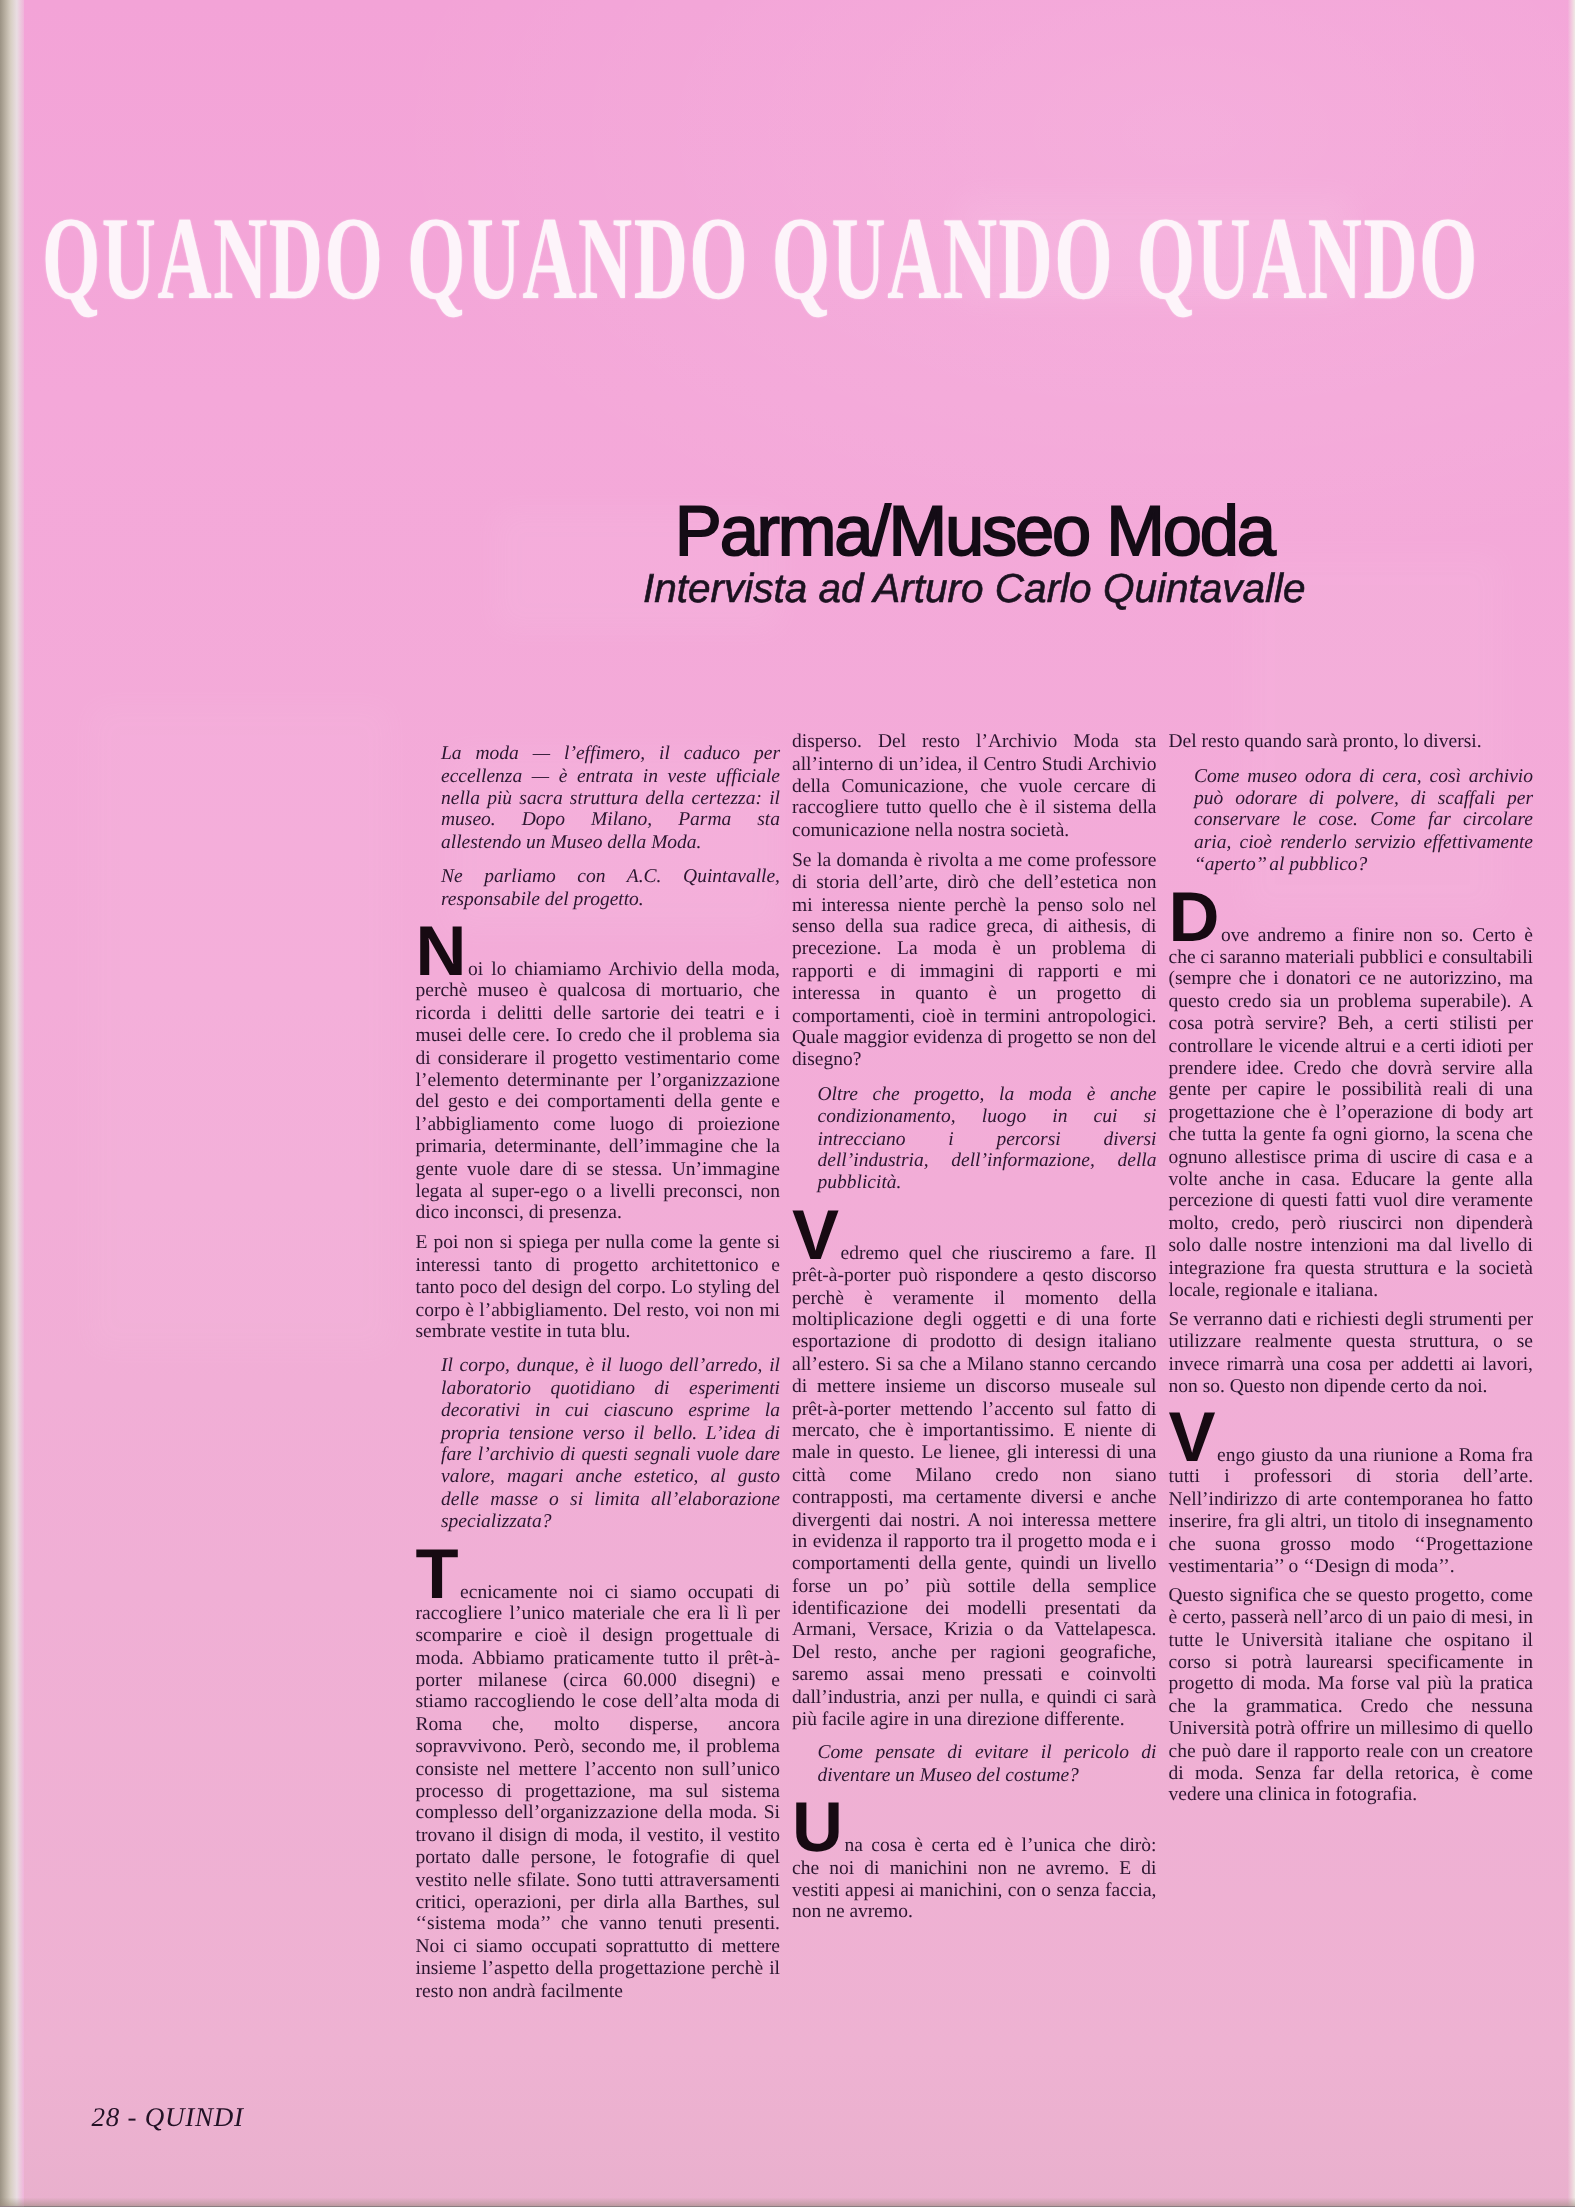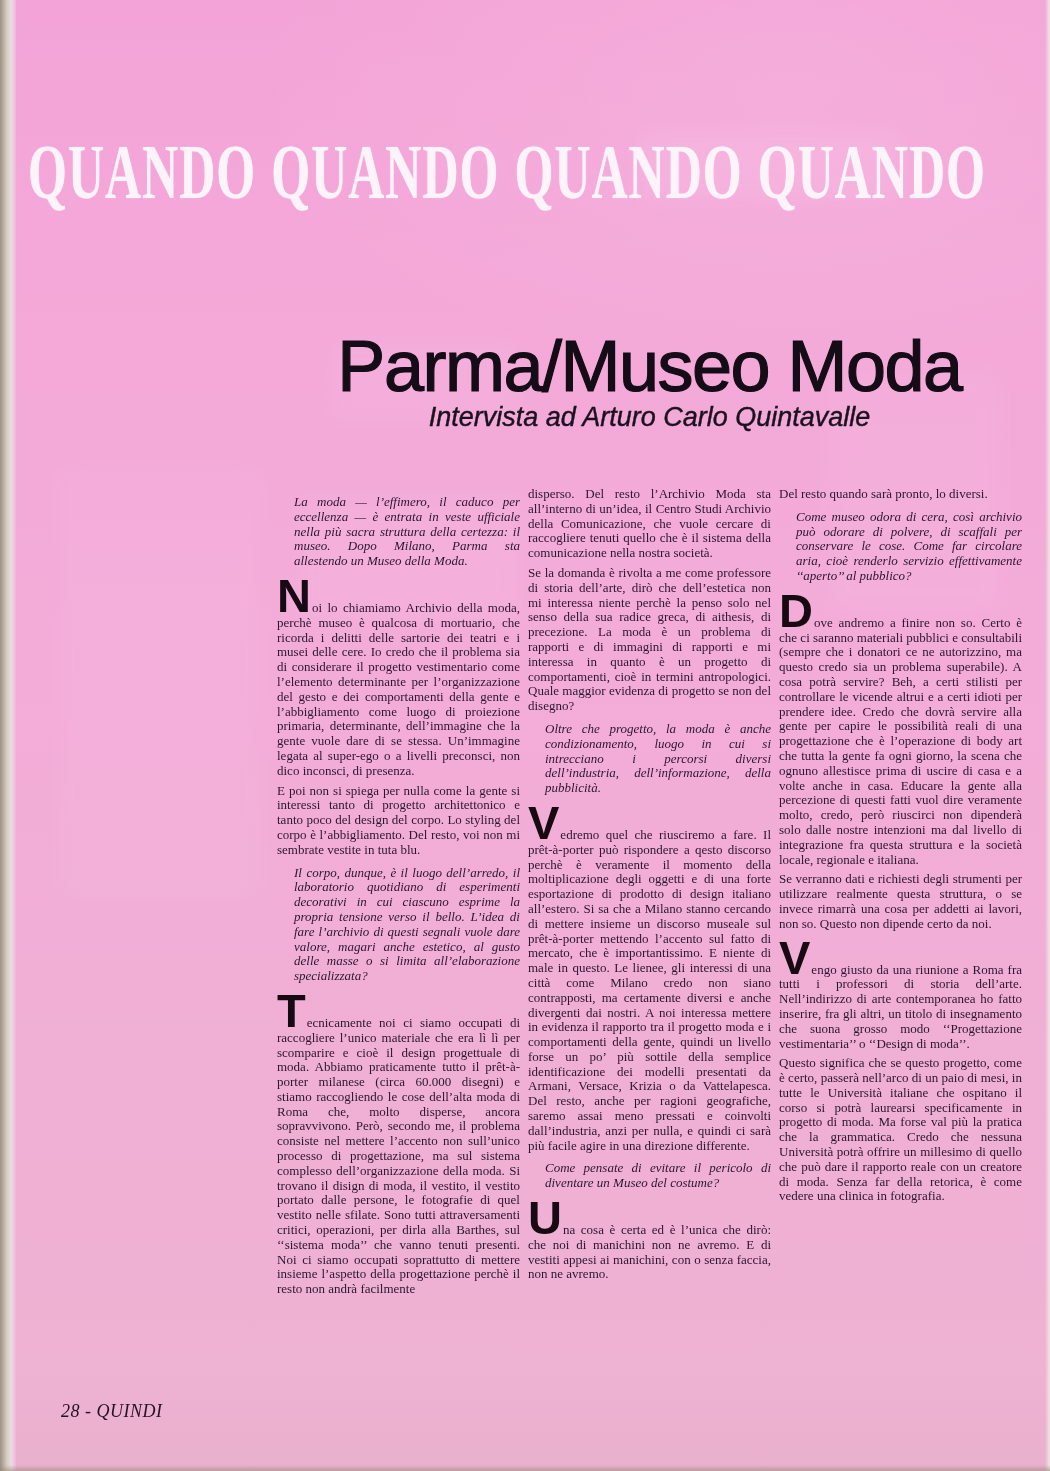--- a/index.html
+++ b/index.html
@@ -31,21 +31,21 @@
   .masthead{position:absolute;left:28px;top:150px;width:958px;
     display:flex;justify-content:space-between;align-items:center;height:72px;}
   .masthead .word{
     font-family:"Liberation Serif", serif;font-weight:bold;font-size:50px;
     color:#fdf4fa;line-height:1;display:inline-block;
     transform:scaleY(1.58);transform-origin:center bottom;
     letter-spacing:1px;text-shadow:0 0 1px rgba(255,255,255,.6);}
 
   
   .headline{position:absolute;left:277px;top:330px;width:745px;text-align:center;}
-  .title{font-family:"Liberation Sans", sans-serif;font-weight:400;font-size:72px;
+  .title{font-family:"Liberation Sans", sans-serif;font-weight:400;font-size:47px;
     letter-spacing:-1.5px;color:#140c16;line-height:1;
     -webkit-text-stroke:1.2px #140c16;}
   .subtitle{font-family:"Liberation Sans", sans-serif;font-style:italic;font-size:27px;
     color:#1b1220;letter-spacing:0;
     -webkit-text-stroke:0.4px #1b1220;}
 
   
   .cols{position:absolute;left:277px;top:487px;width:745px;display:flex;gap:8px;}
   .col{width:243px;flex:0 0 243px;color:#2b1630;}
   .col p{margin:0 0 5px 0;font-size:13px;line-height:14.8px;text-align:justify;}
@@ -82,28 +82,29 @@
 
   <div class="headline">
     <div class="title">Parma/Museo Moda</div>
     <div class="subtitle">Intervista ad Arturo Carlo Quintavalle</div>
   </div>
 
   <div class="cols">
 
     <div class="col">
       <p class="q">La moda — l’effimero, il caduco per eccellenza — è entrata in veste ufficiale nella più sacra struttura della certezza: il museo. Dopo Milano, Parma sta allestendo un Museo della Moda.</p>
+      <p class="q">Ne parliamo con A.C. Quintavalle, responsabile del progetto.</p>
       <p class="cap-p"><span class="initial">N</span><span>oi lo chiamiamo Archivio della moda, perchè museo è qualcosa di mortuario, che ricorda i delitti delle sartorie dei teatri e i musei delle cere. Io credo che il problema sia di considerare il progetto vestimentario come l’elemento determinante per l’organizzazione del gesto e dei comportamenti della gente e l’abbigliamento come luogo di proiezione primaria, determinante, dell’immagine che la gente vuole dare di se stessa. Un’immagine legata al super-ego o a livelli preconsci, non dico inconsci, di presenza.</span></p>
       <p>E poi non si spiega per nulla come la gente si interessi tanto di progetto architettonico e tanto poco del design del corpo. Lo styling del corpo è l’abbigliamento. Del resto, voi non mi sembrate vestite in tuta blu.</p>
       <p class="q">Il corpo, dunque, è il luogo dell’arredo, il laboratorio quotidiano di esperimenti decorativi in cui ciascuno esprime la propria tensione verso il bello. L’idea di fare l’archivio di questi segnali vuole dare valore, magari anche estetico, al gusto delle masse o si limita all’elaborazione specializzata?</p>
       <p class="cap-p"><span class="initial">T</span><span>ecnicamente noi ci siamo occupati di raccogliere l’unico materiale che era lì lì per scomparire e cioè il design progettuale di moda. Abbiamo praticamente tutto il prêt-à-porter milanese (circa 60.000 disegni) e stiamo raccogliendo le cose dell’alta moda di Roma che, molto disperse, ancora sopravvivono. Però, secondo me, il problema consiste nel mettere l’accento non sull’unico processo di progettazione, ma sul sistema complesso dell’organizzazione della moda. Si trovano il disign di moda, il vestito, il vestito portato dalle persone, le fotografie di quel vestito nelle sfilate. Sono tutti attraversamenti critici, operazioni, per dirla alla Barthes, sul ‘‘sistema moda’’ che vanno tenuti presenti. Noi ci siamo occupati soprattutto di mettere insieme l’aspetto della progettazione perchè il resto non andrà facilmente</span></p>
     </div>
 
     <div class="col">
-      <p>disperso. Del resto l’Archivio Moda sta all’interno di un’idea, il Centro Studi Archivio della Comunicazione, che vuole cercare di raccogliere tenuti quello che è il sistema della comunicazione nella nostra società.</p>
+      <p>disperso. Del resto l’Archivio Moda sta all’interno di un’idea, il Centro Studi Archivio della Comunicazione, che vuole cercare di raccogliere tutto quello che è il sistema della comunicazione nella nostra società.</p>
       <p>Se la domanda è rivolta a me come professore di storia dell’arte, dirò che dell’estetica non mi interessa niente perchè la penso solo nel senso della sua radice greca, di aithesis, di precezione. La moda è un problema di rapporti e di immagini di rapporti e mi interessa in quanto è un progetto di comportamenti, cioè in termini antropologici. Quale maggior evidenza di progetto se non del disegno?</p>
       <p class="q">Oltre che progetto, la moda è anche condizionamento, luogo in cui si intrecciano i percorsi diversi dell’industria, dell’informazione, della pubblicità.</p>
       <p class="cap-p"><span class="initial">V</span><span>edremo quel che riusciremo a fare. Il prêt-à-porter può rispondere a qesto discorso perchè è veramente il momento della moltiplicazione degli oggetti e di una forte esportazione di prodotto di design italiano all’estero. Si sa che a Milano stanno cercando di mettere insieme un discorso museale sul prêt-à-porter mettendo l’accento sul fatto di mercato, che è importantissimo. E niente di male in questo. Le lienee, gli interessi di una città come Milano credo non siano contrapposti, ma certamente diversi e anche divergenti dai nostri. A noi interessa mettere in evidenza il rapporto tra il progetto moda e i comportamenti della gente, quindi un livello forse un po’ più sottile della semplice identificazione dei modelli presentati da Armani, Versace, Krizia o da Vattelapesca. Del resto, anche per ragioni geografiche, saremo assai meno pressati e coinvolti dall’industria, anzi per nulla, e quindi ci sarà più facile agire in una direzione differente.</span></p>
       <p class="q">Come pensate di evitare il pericolo di diventare un Museo del costume?</p>
       <p class="cap-p"><span class="initial">U</span><span>na cosa è certa ed è l’unica che dirò: che noi di manichini non ne avremo. E di vestiti appesi ai manichini, con o senza faccia, non ne avremo.</span></p>
     </div>
 
     <div class="col">
       <p>Del resto quando sarà pronto, lo diversi.</p>
       <p class="q">Come museo odora di cera, così archivio può odorare di polvere, di scaffali per conservare le cose. Come far circolare aria, cioè renderlo servizio effettivamente ‘‘aperto’’ al pubblico?</p>

